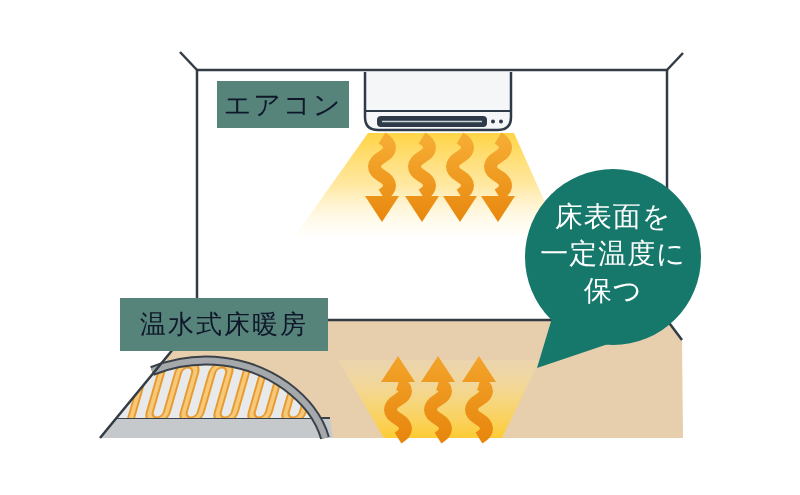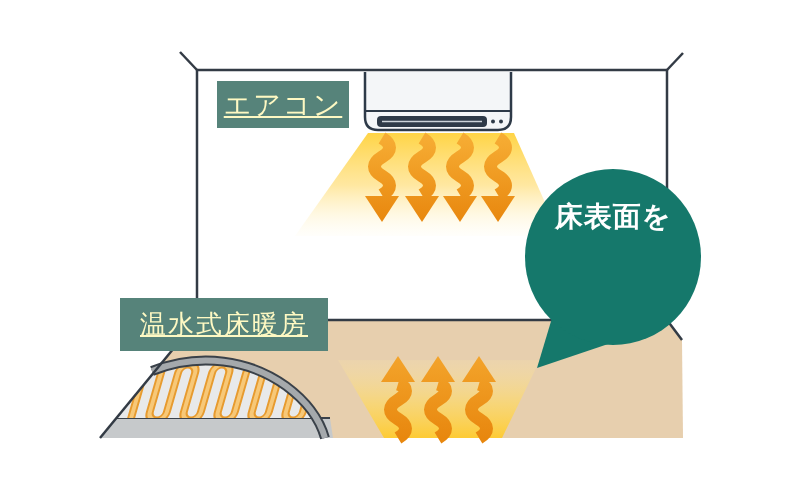--- a/index.html
+++ b/index.html
@@ -4,27 +4,27 @@
 <style>
   html,body { margin:0; padding:0; background:#ffffff; }
   .stage {
     position:relative; width:800px; height:495px; background:#ffffff;
     overflow:hidden;
     font-family:"DejaVu Sans","Liberation Sans",sans-serif;
   }
   .stage svg { position:absolute; left:0; top:0; }
   .tag {
     position:absolute; display:flex; align-items:center; justify-content:center;
-    background:#56837a; color:#fef9c3; letter-spacing:2px; font-weight:500;text-decoration:underline;
+    background:#56837a; color:#0f172a; letter-spacing:2px; font-weight:500;
   }
   .tag-aircon { left:217px; top:81px; width:132px; height:47px; font-size:27px; }
   .tag-floor  { left:120px; top:298px; width:208px; height:53px; font-size:26px; }
   .bubble-text {
     position:absolute; left:523px; top:198px; width:180px;
-    color:#ffffff; font-size:28px; line-height:37px; font-weight:700;
+    color:#ffffff; font-size:28px; line-height:37px; font-weight:400;
     text-align:center; letter-spacing:1px;
   }
 </style>
 </head>
 <body>
 
 <div class="stage">
 
   <svg width="800" height="495" viewBox="0 0 800 495">
     <defs>
@@ -131,15 +131,17 @@
       <circle cx="613" cy="257" r="88"></circle>
     </g>
   </svg>
 
   <div class="tag tag-aircon">エアコン</div>
 
   <div class="tag tag-floor">温水式床暖房</div>
 
   <div class="bubble-text">
     <div>床表面を</div>
+    <div>一定温度に</div>
+    <div>保つ</div>
   </div>
 
 </div>
 
 </body></html>

